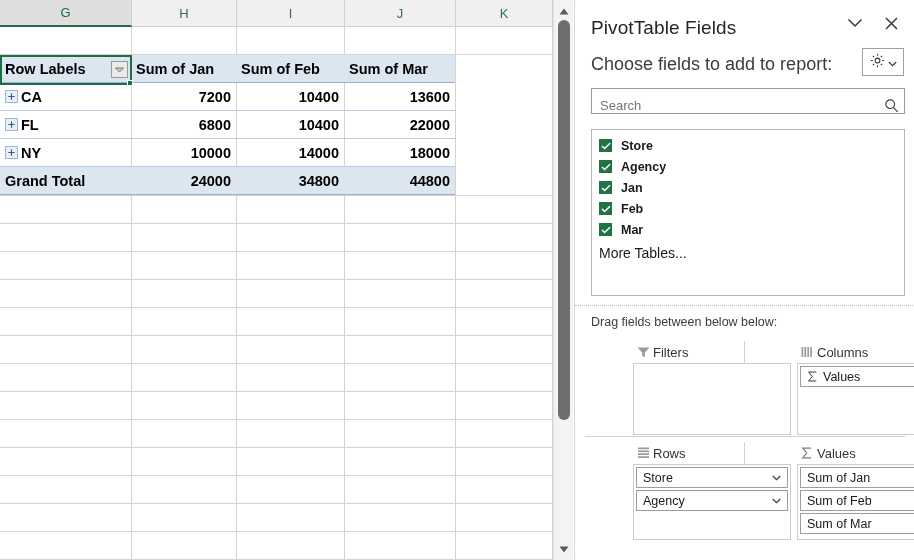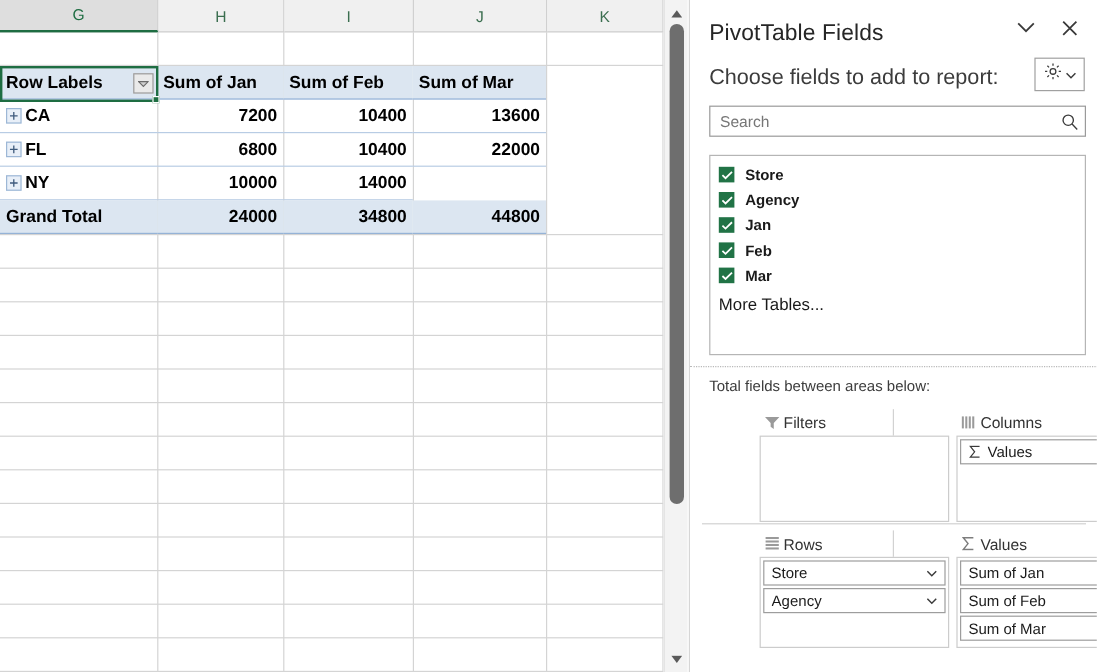--- a/index.html
+++ b/index.html
@@ -170,21 +170,21 @@
     background: #ffffff;
     display: flex; align-items: center; justify-content: center;
     gap: 2px;
   }
 
   .search-box {
     position: absolute; left: 16px; top: 88px;
     width: 314px; height: 26px;
     border: 1px solid #9a9a9a;
     background: #ffffff;
-    display: flex; align-items: center;
+    display: flex; align-items: flex-end;
   }
   .search-input {
     flex: 1;
     border: none; outline: none;
     font-size: 13px;
     color: #6b6b6b;
     padding: 0 8px;
     background: transparent;
     font-family: "Liberation Sans", sans-serif;
   }
@@ -367,20 +367,21 @@
         <div class="pv-cell pv-label">
           <span class="expand-btn">
             <svg width="9" height="9" viewBox="0 0 9 9">
                 <path d="M4.5 1.3v6.4M1.3 4.5h6.4" stroke="#3f5b7d" stroke-width="1.1"></path>
               </svg>
           </span>
             <span>NY</span>
         </div>
         <div class="pv-cell c-h pv-num">10000</div>
         <div class="pv-cell c-i pv-num">14000</div>
+        <div class="pv-cell c-j pv-num">18000</div>
       </div>
 
       <div class="pv-row pv-total">
         <div class="pv-cell pv-label">Grand Total</div>
         <div class="pv-cell c-h pv-num">24000</div>
         <div class="pv-cell c-i pv-num">34800</div>
         <div class="pv-cell c-j pv-num">44800</div>
       </div>
     </div>
 
@@ -491,21 +492,21 @@
           <svg width="10" height="8" viewBox="0 0 10 8">
               <path d="M1 4 L3.6 6.5 L9 1.2" stroke="#ffffff" stroke-width="1.5" fill="none"></path>
             </svg>
         </span>
         <span class="field-name">Mar</span>
       </div>
       <div class="more-tables">More Tables...</div>
     </div>
 
     <div class="divider"></div>
-    <div class="drag-label">Total fields between areas below:</div>
+    <div class="drag-label">Drag fields between below below:</div>
 
     <div class="areas">
       <div class="vsep"></div>
       <div class="hsep"></div>
       <div class="vsep2"></div>
 
       <div class="area area-f">
         <div class="area-head">
           <span class="area-ico">
             <svg width="13" height="13" viewBox="0 0 13 13">

